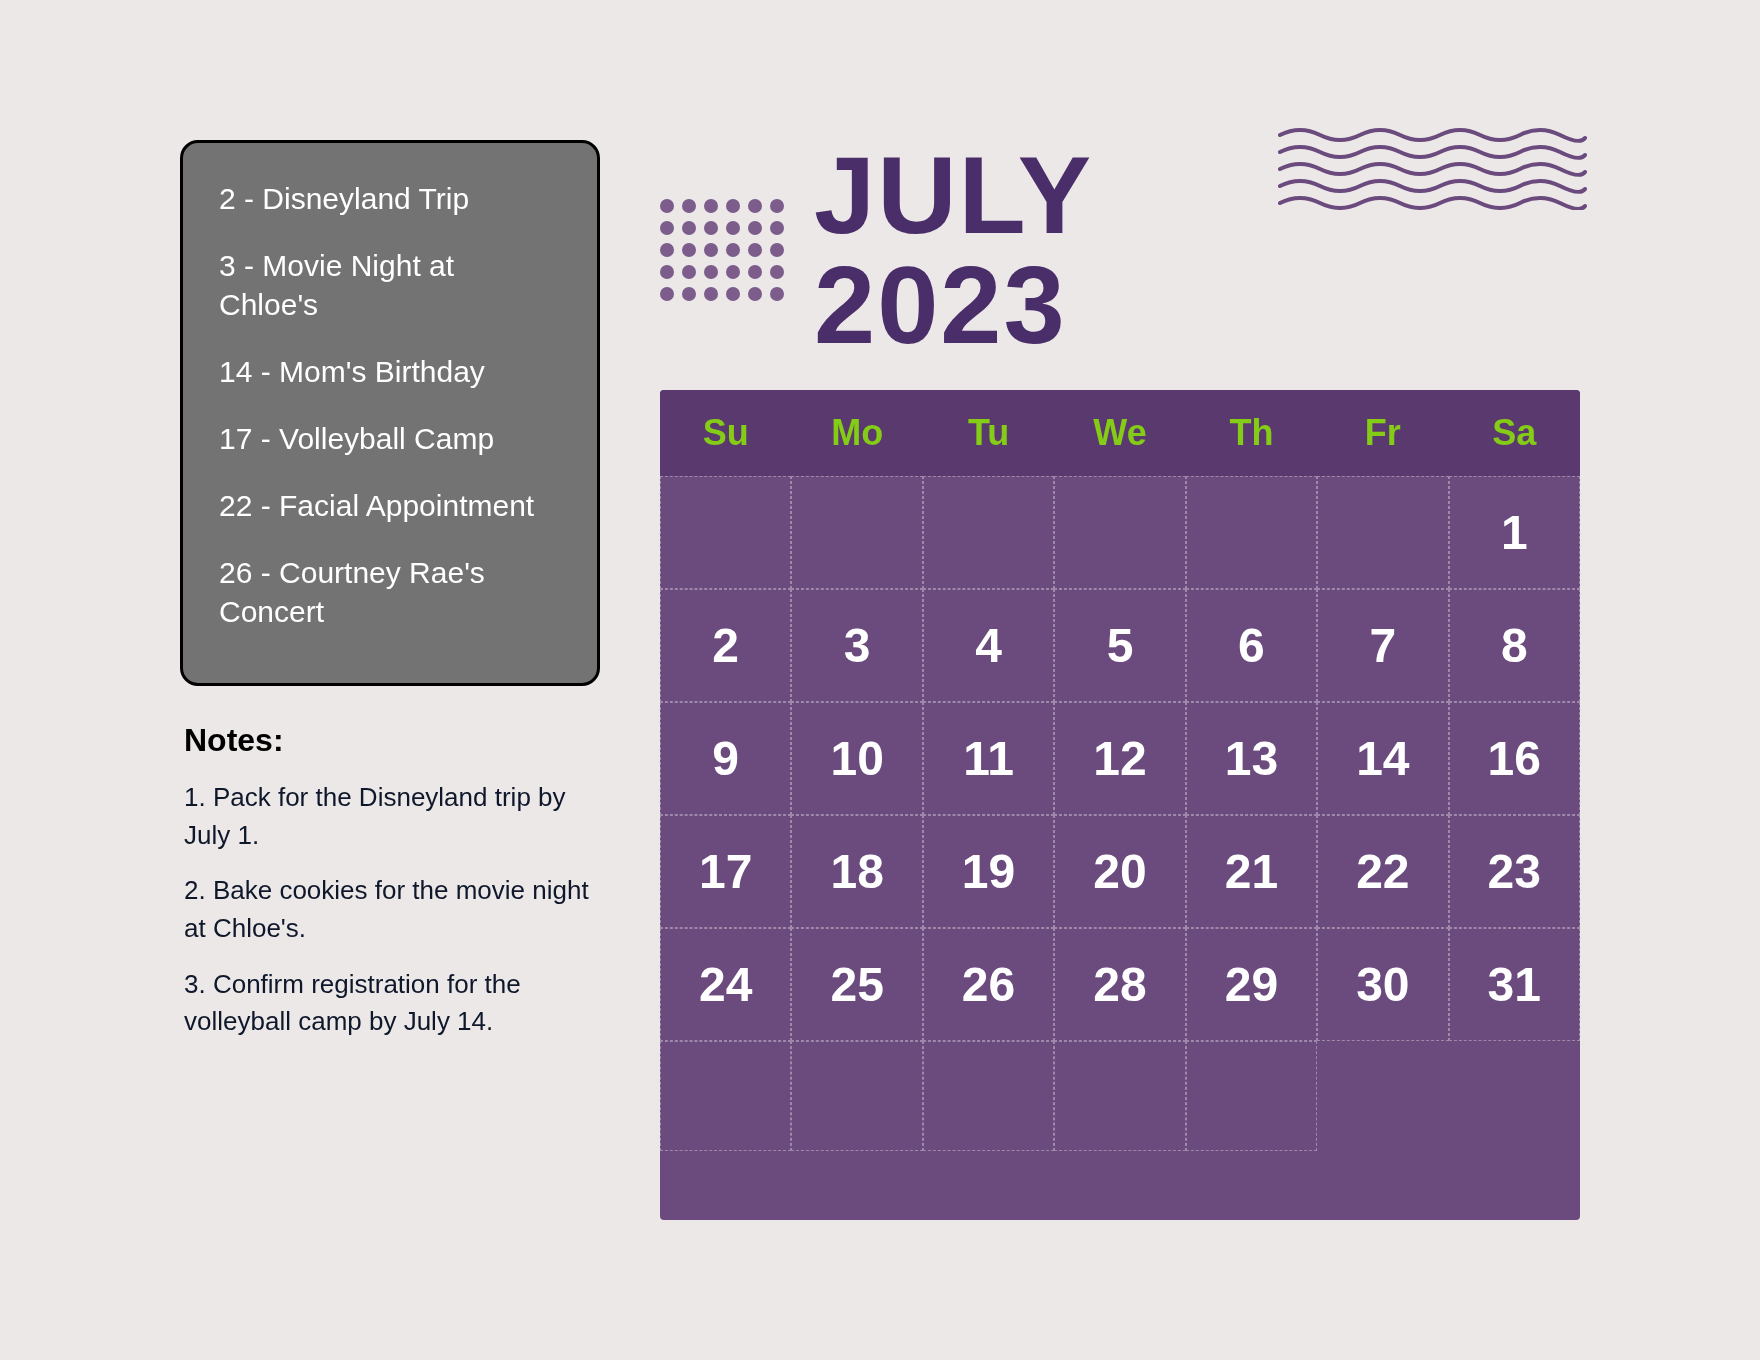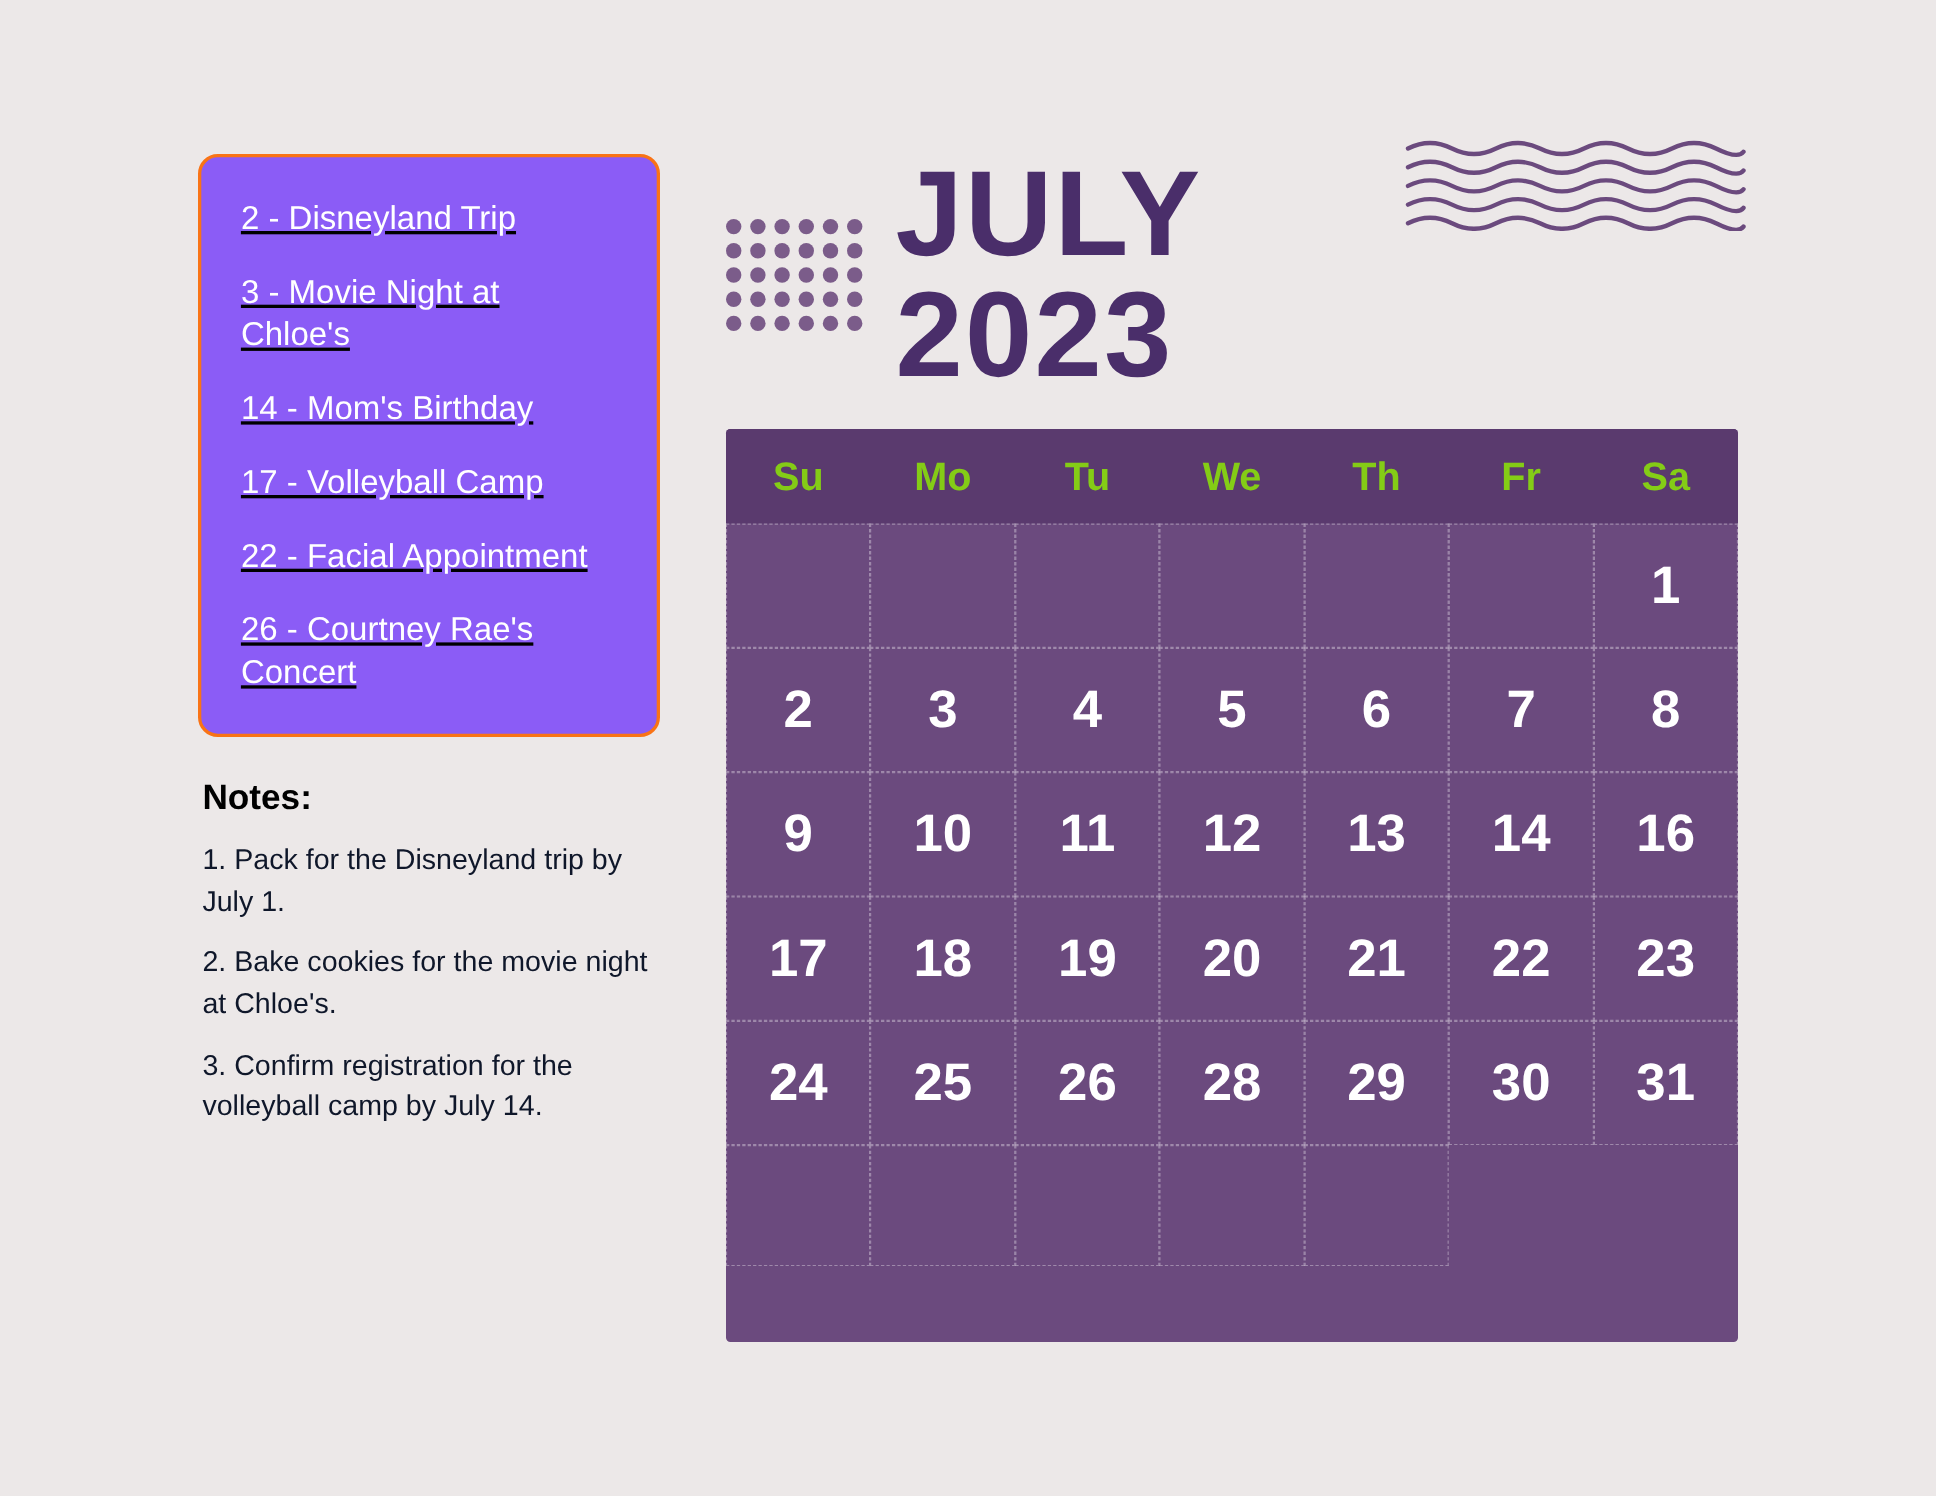--- a/index.html
+++ b/index.html
@@ -42,37 +42,36 @@
     .left-col {
       width: 420px;
       flex-shrink: 0;
       display: flex;
       flex-direction: column;
       gap: 36px;
     }
 
     
     .events-box {
-      background: #8b5cf6;
-      border: 3px solid #f97316;
+      background: #737373;
+      border: 3px solid #000000;
       border-radius: 18px;
       padding: 36px 36px 36px 36px;
-      text-decoration: underline;
     }
 
     .event-item {
       color: white;
       font-size: 30px;
       font-weight: 500;
       margin-bottom: 28px;
       line-height: 1.3;
     }
 
     .event-item:last-child {
-      margin-bottom: 0;
+      margin-bottom: 16px;
     }
 
     
     .notes-section {
       padding: 0 4px;
     }
 
     .notes-title {
       font-size: 32px;
       font-weight: 700;

